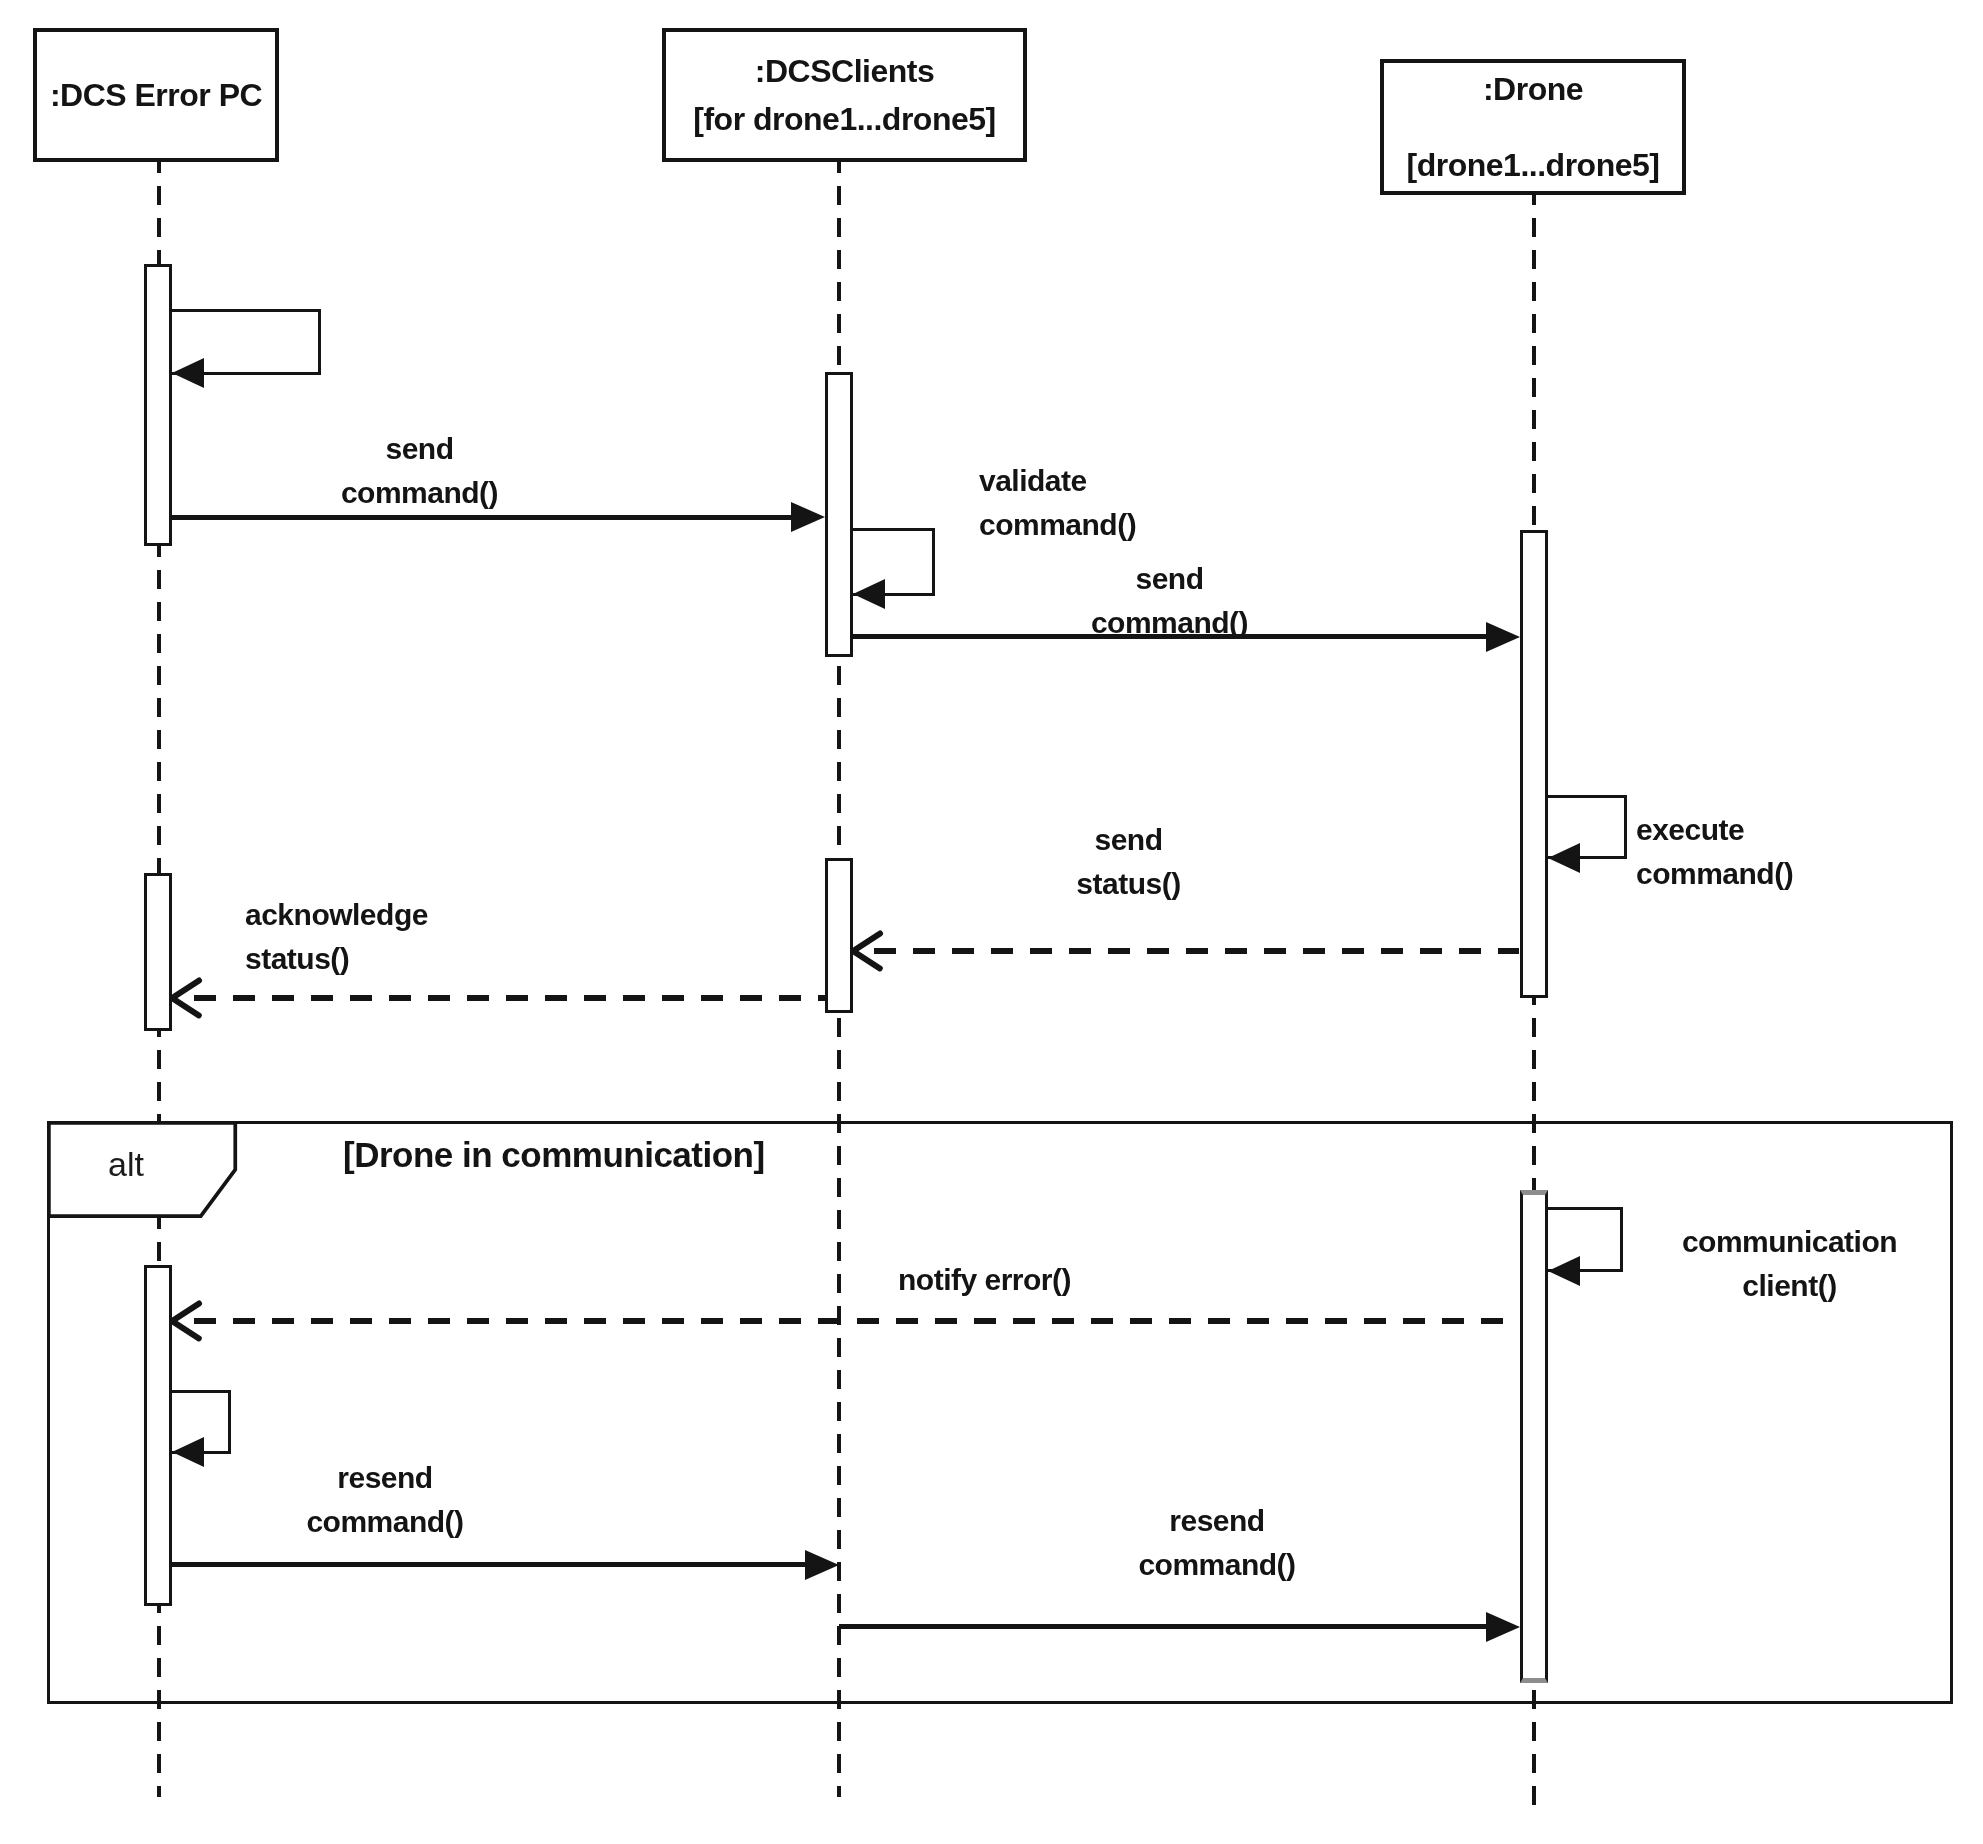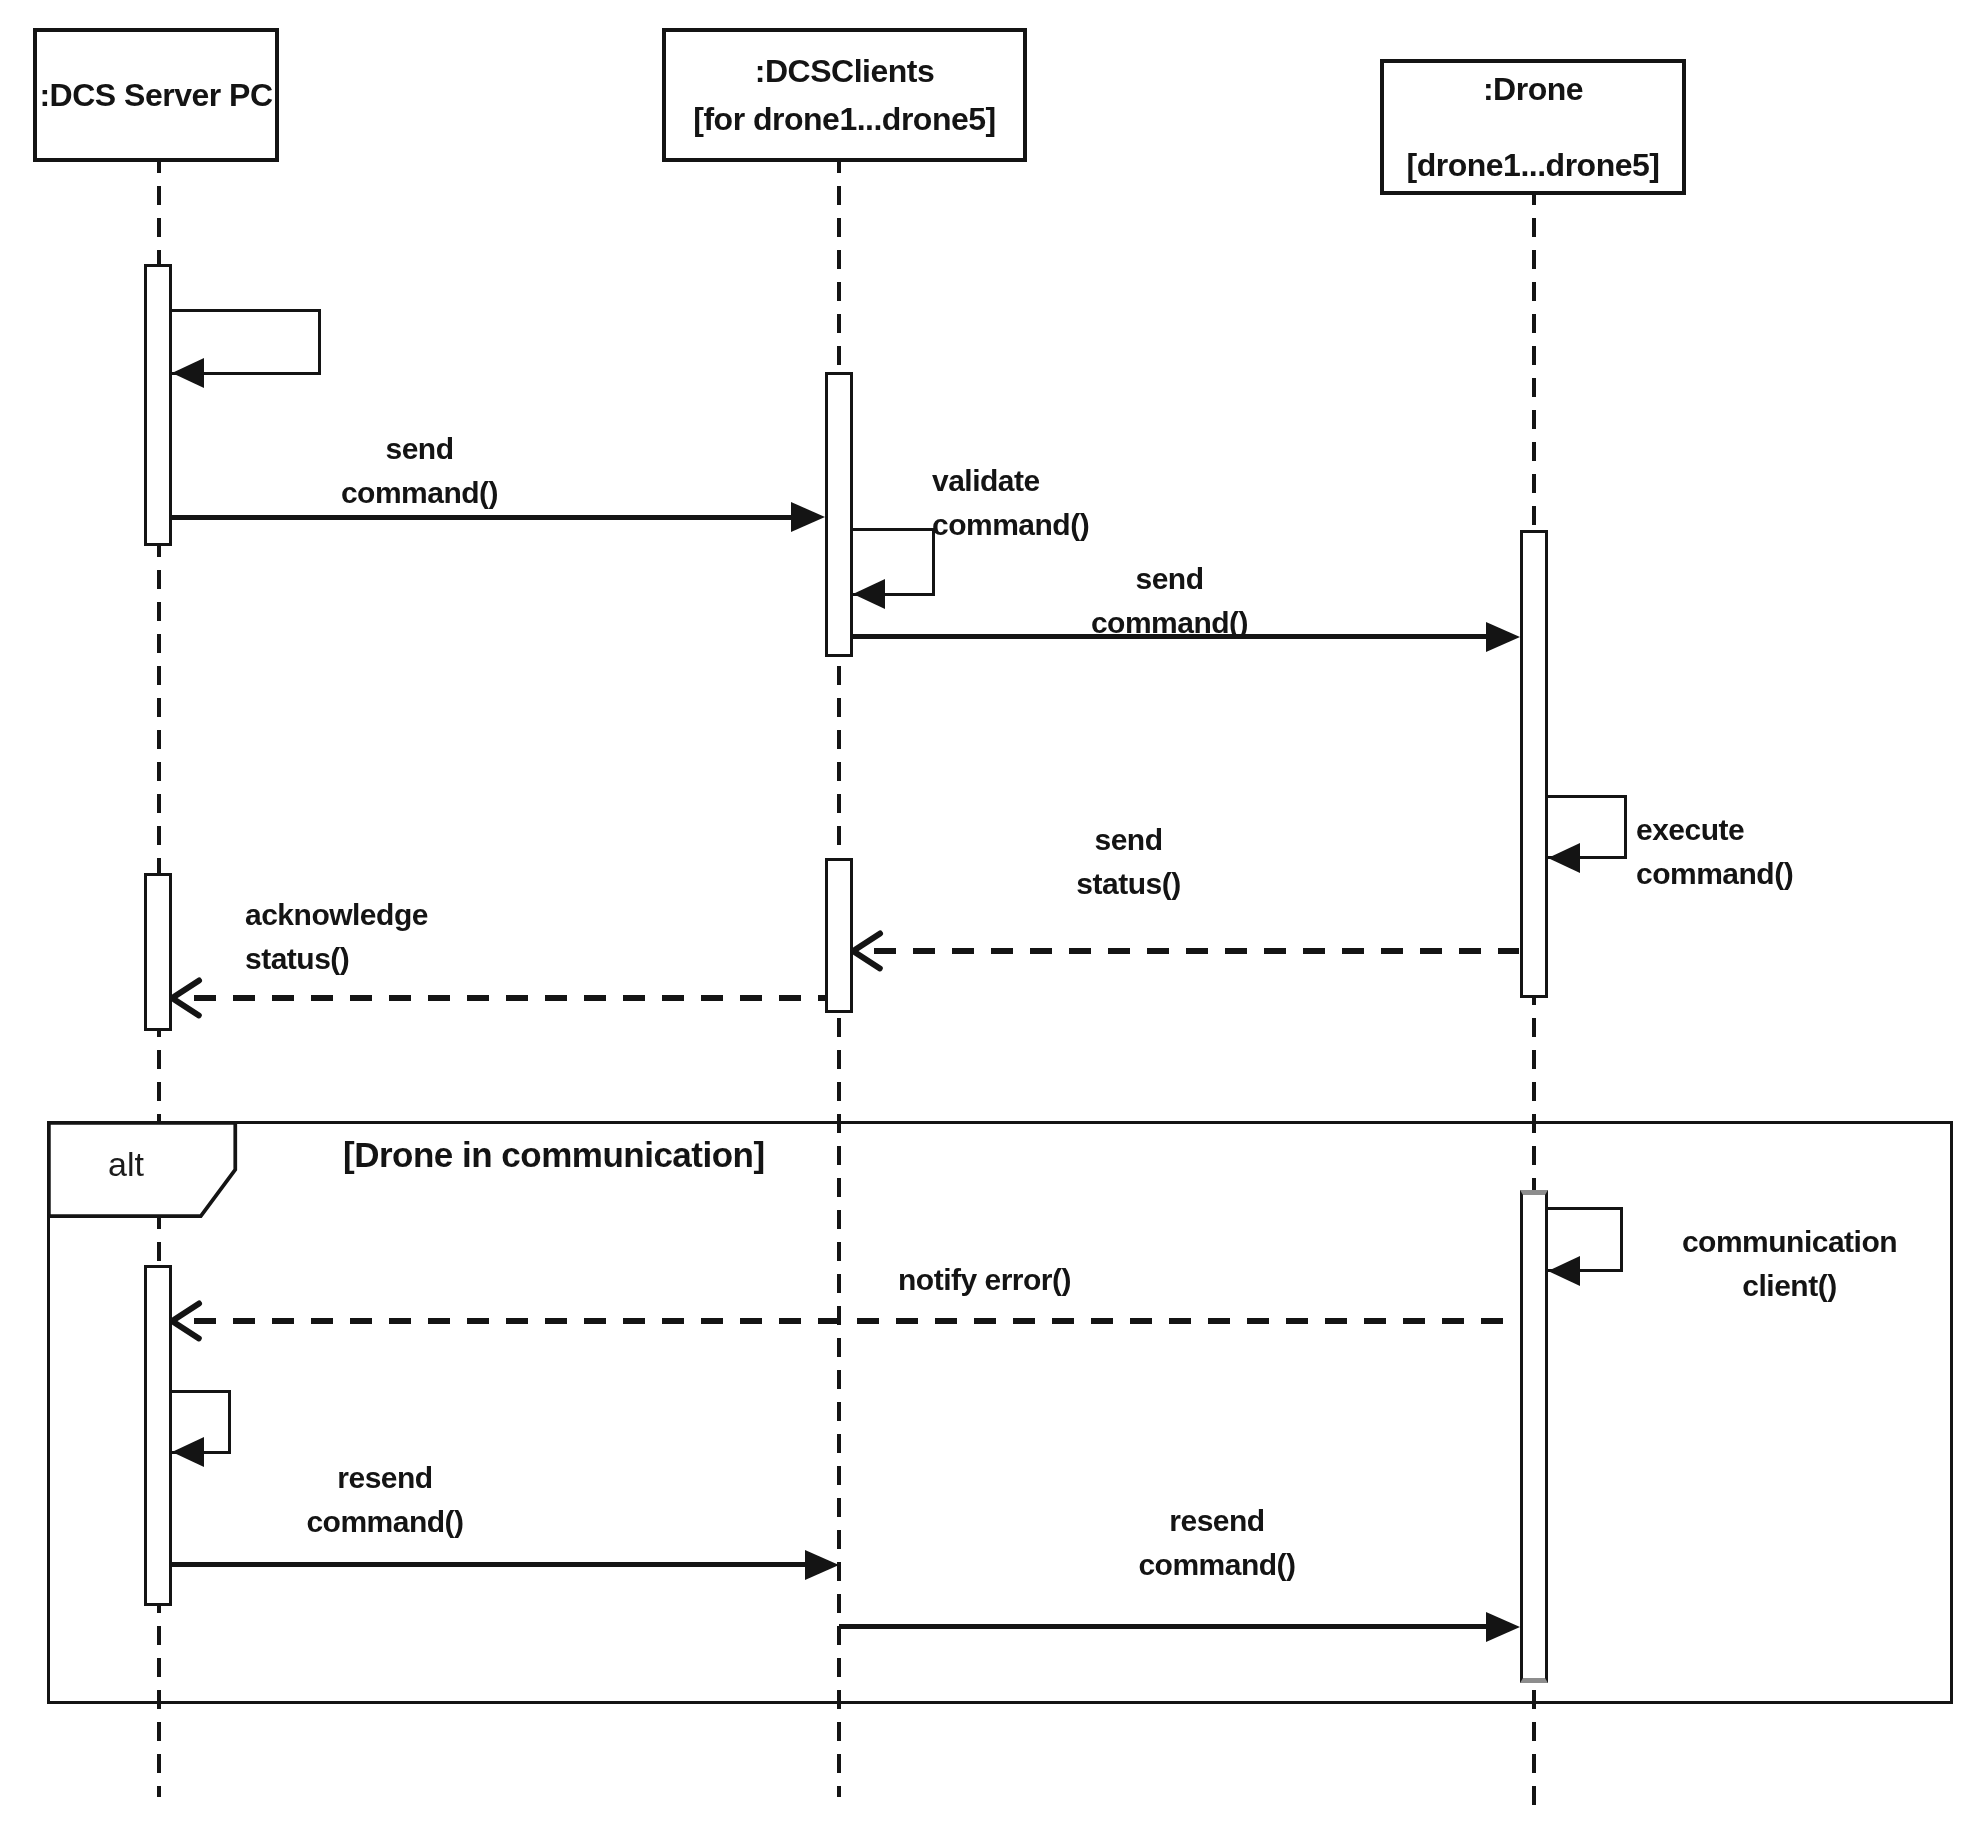--- a/index.html
+++ b/index.html
@@ -69,21 +69,21 @@
 
   <div class="mline" style="left:172px;top:515px;width:621px;"></div>
   <div class="head-r" style="left:791px;top:502px;"></div>
   <div class="label center" style="left:275px;top:427px;width:289px;">
     <span>send</span>
     <span>command()</span>
   </div>
 
   <div class="loop" style="left:853px;top:528px;width:82px;height:68px;"></div>
   <div class="head-l" style="left:853px;top:579px;"></div>
-  <div class="label" style="left:932px;top:459px;">
+  <div class="label" style="left:979px;top:459px;">
     <span>validate</span>
     <span>command()</span>
   </div>
 
   <div class="mline" style="left:853px;top:634px;width:635px;"></div>
   <div class="head-r" style="left:1486px;top:622px;"></div>
   <div class="label center" style="left:1025px;top:557px;width:289px;">
     <span>send</span>
     <span>command()</span>
   </div>
@@ -136,21 +136,21 @@
   </div>
 
   <div class="mline" style="left:839px;top:1624px;width:649px;"></div>
   <div class="head-r" style="left:1486px;top:1612px;"></div>
   <div class="label center" style="left:1077px;top:1499px;width:280px;">
     <span>resend</span>
     <span>command()</span>
   </div>
 
   <div class="obox" style="left:33px;top:28px;width:238px;height:126px;">
-    <span>:DCS Server PC</span>
+    <span>:DCS Error PC</span>
   </div>
   <div class="obox" style="left:662px;top:28px;width:357px;height:126px;">
     <span>:DCSClients</span>
     <span>[for drone1...drone5]</span>
   </div>
   <div class="obox" style="left:1380px;top:59px;width:298px;height:128px;gap:28px;">
     <span>:Drone</span>
     <span>[drone1...drone5]</span>
   </div>
 

